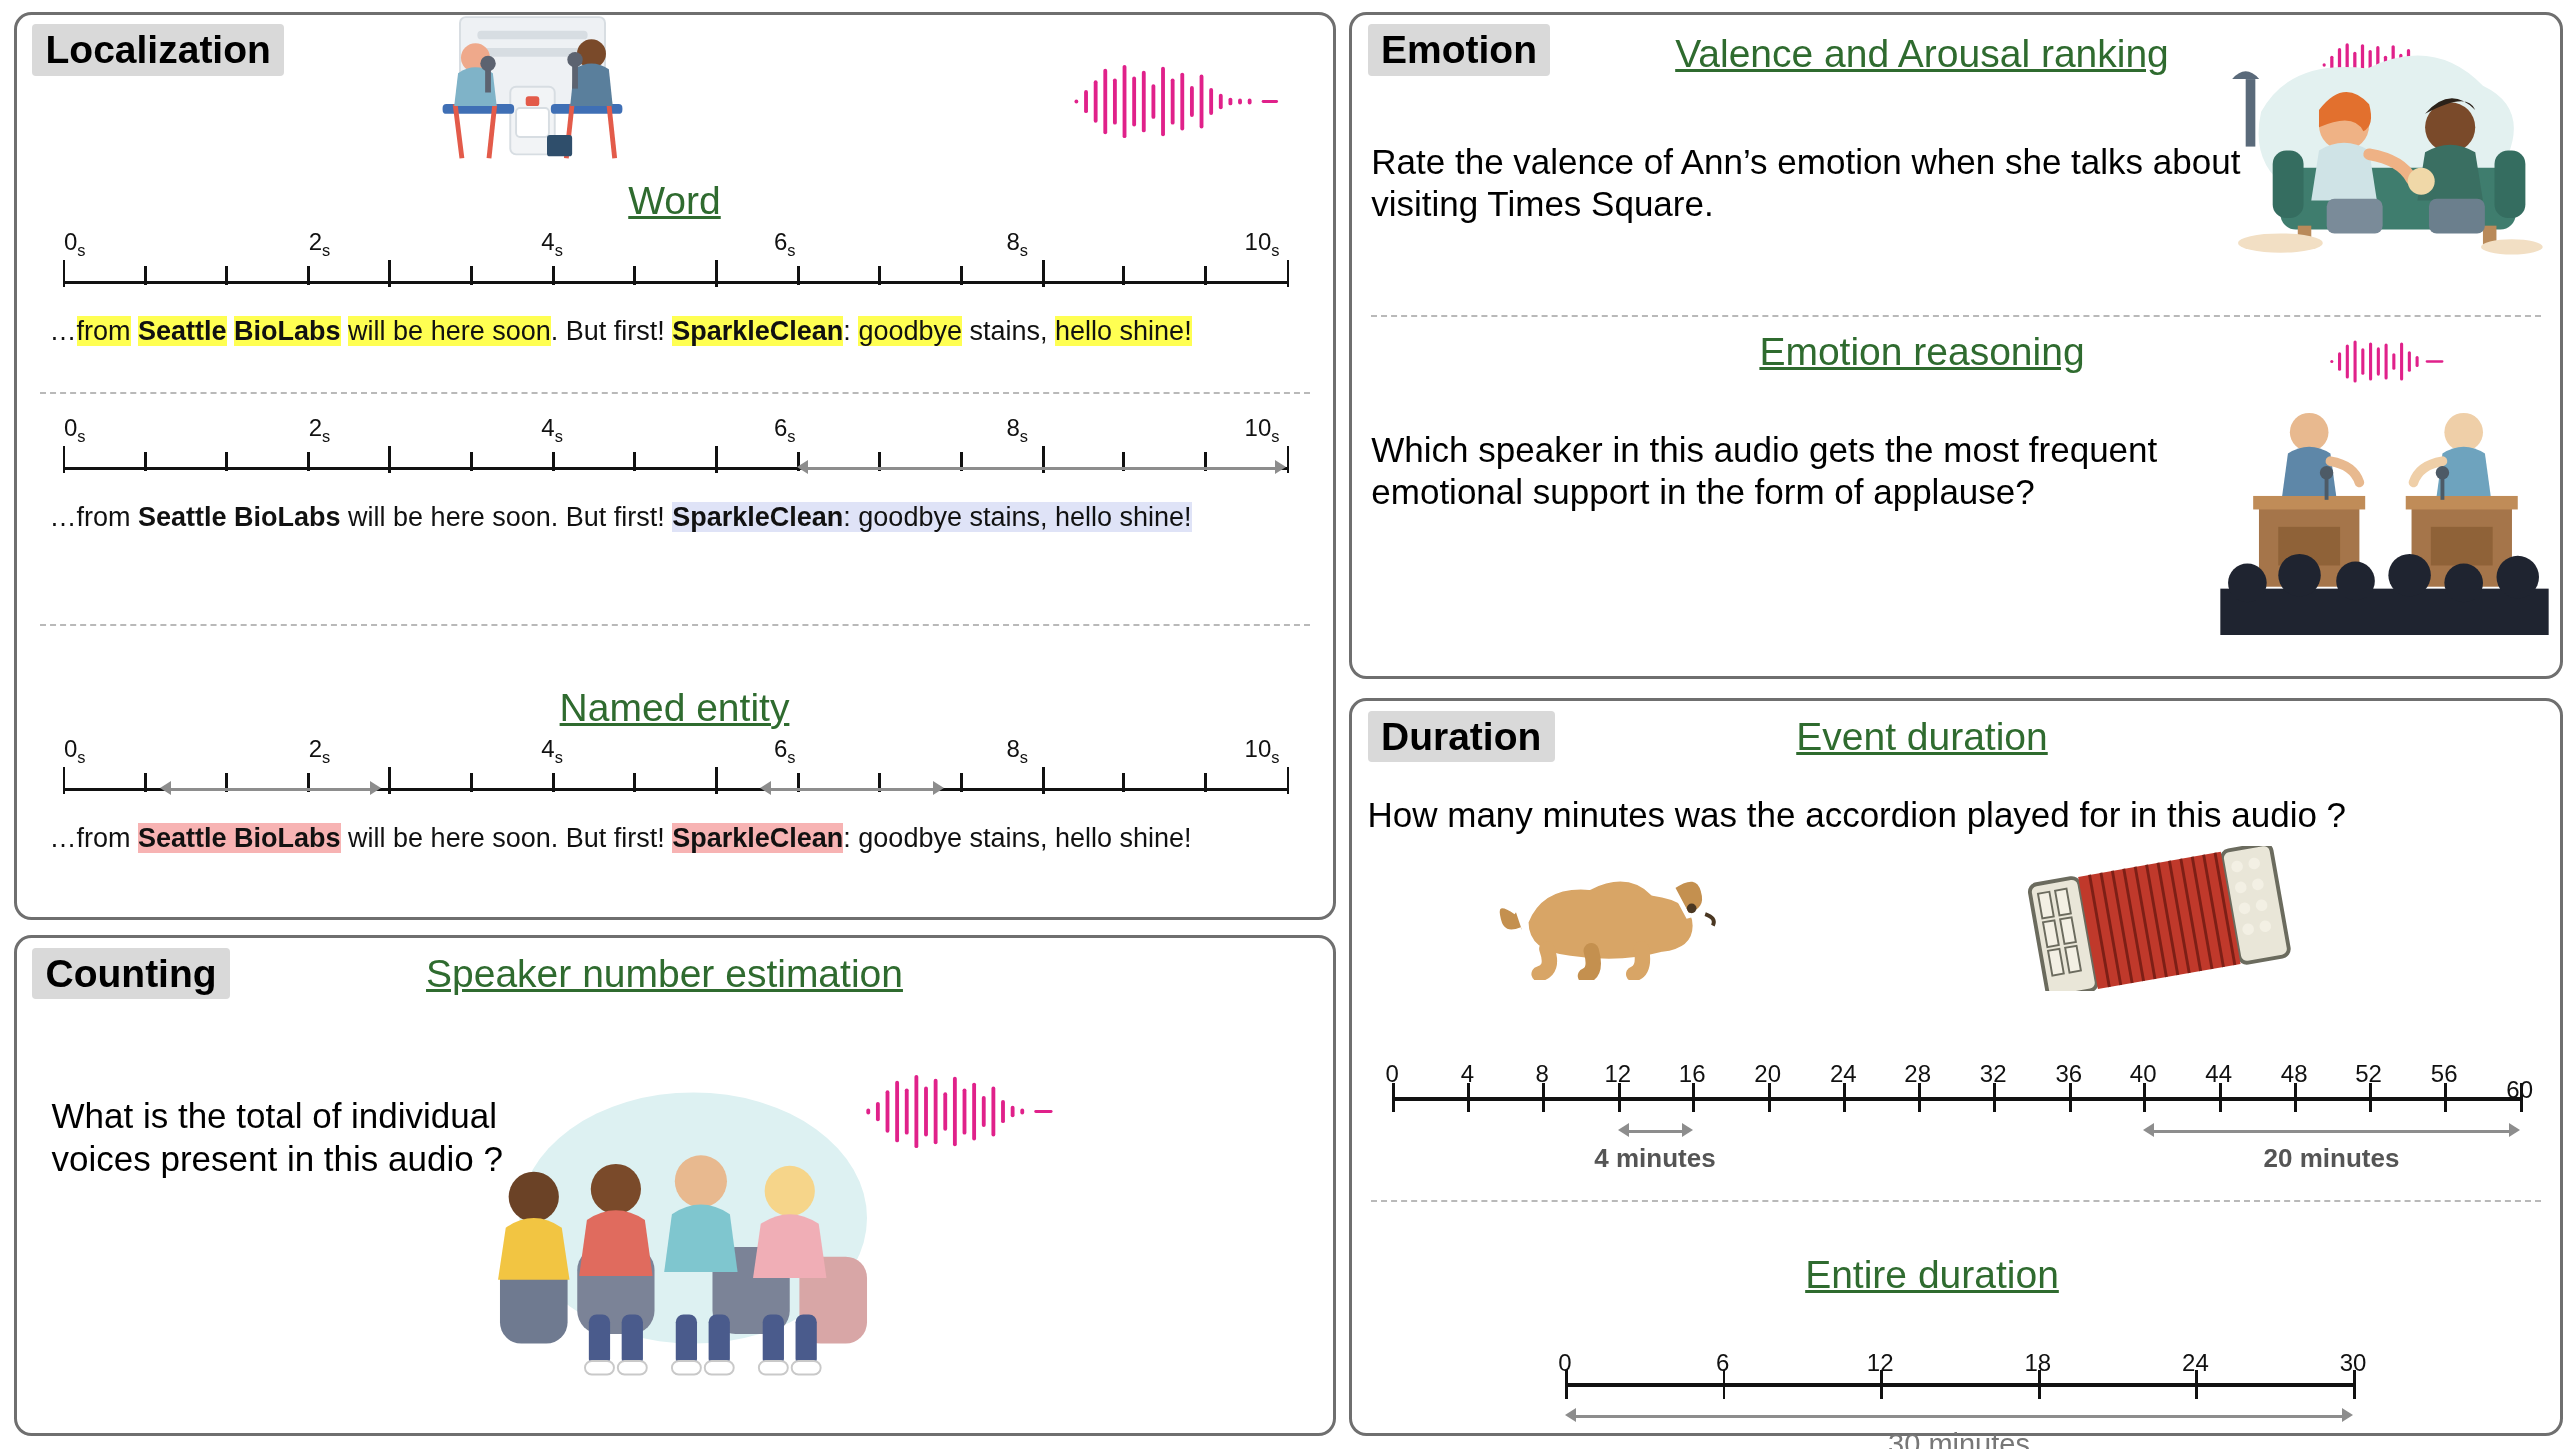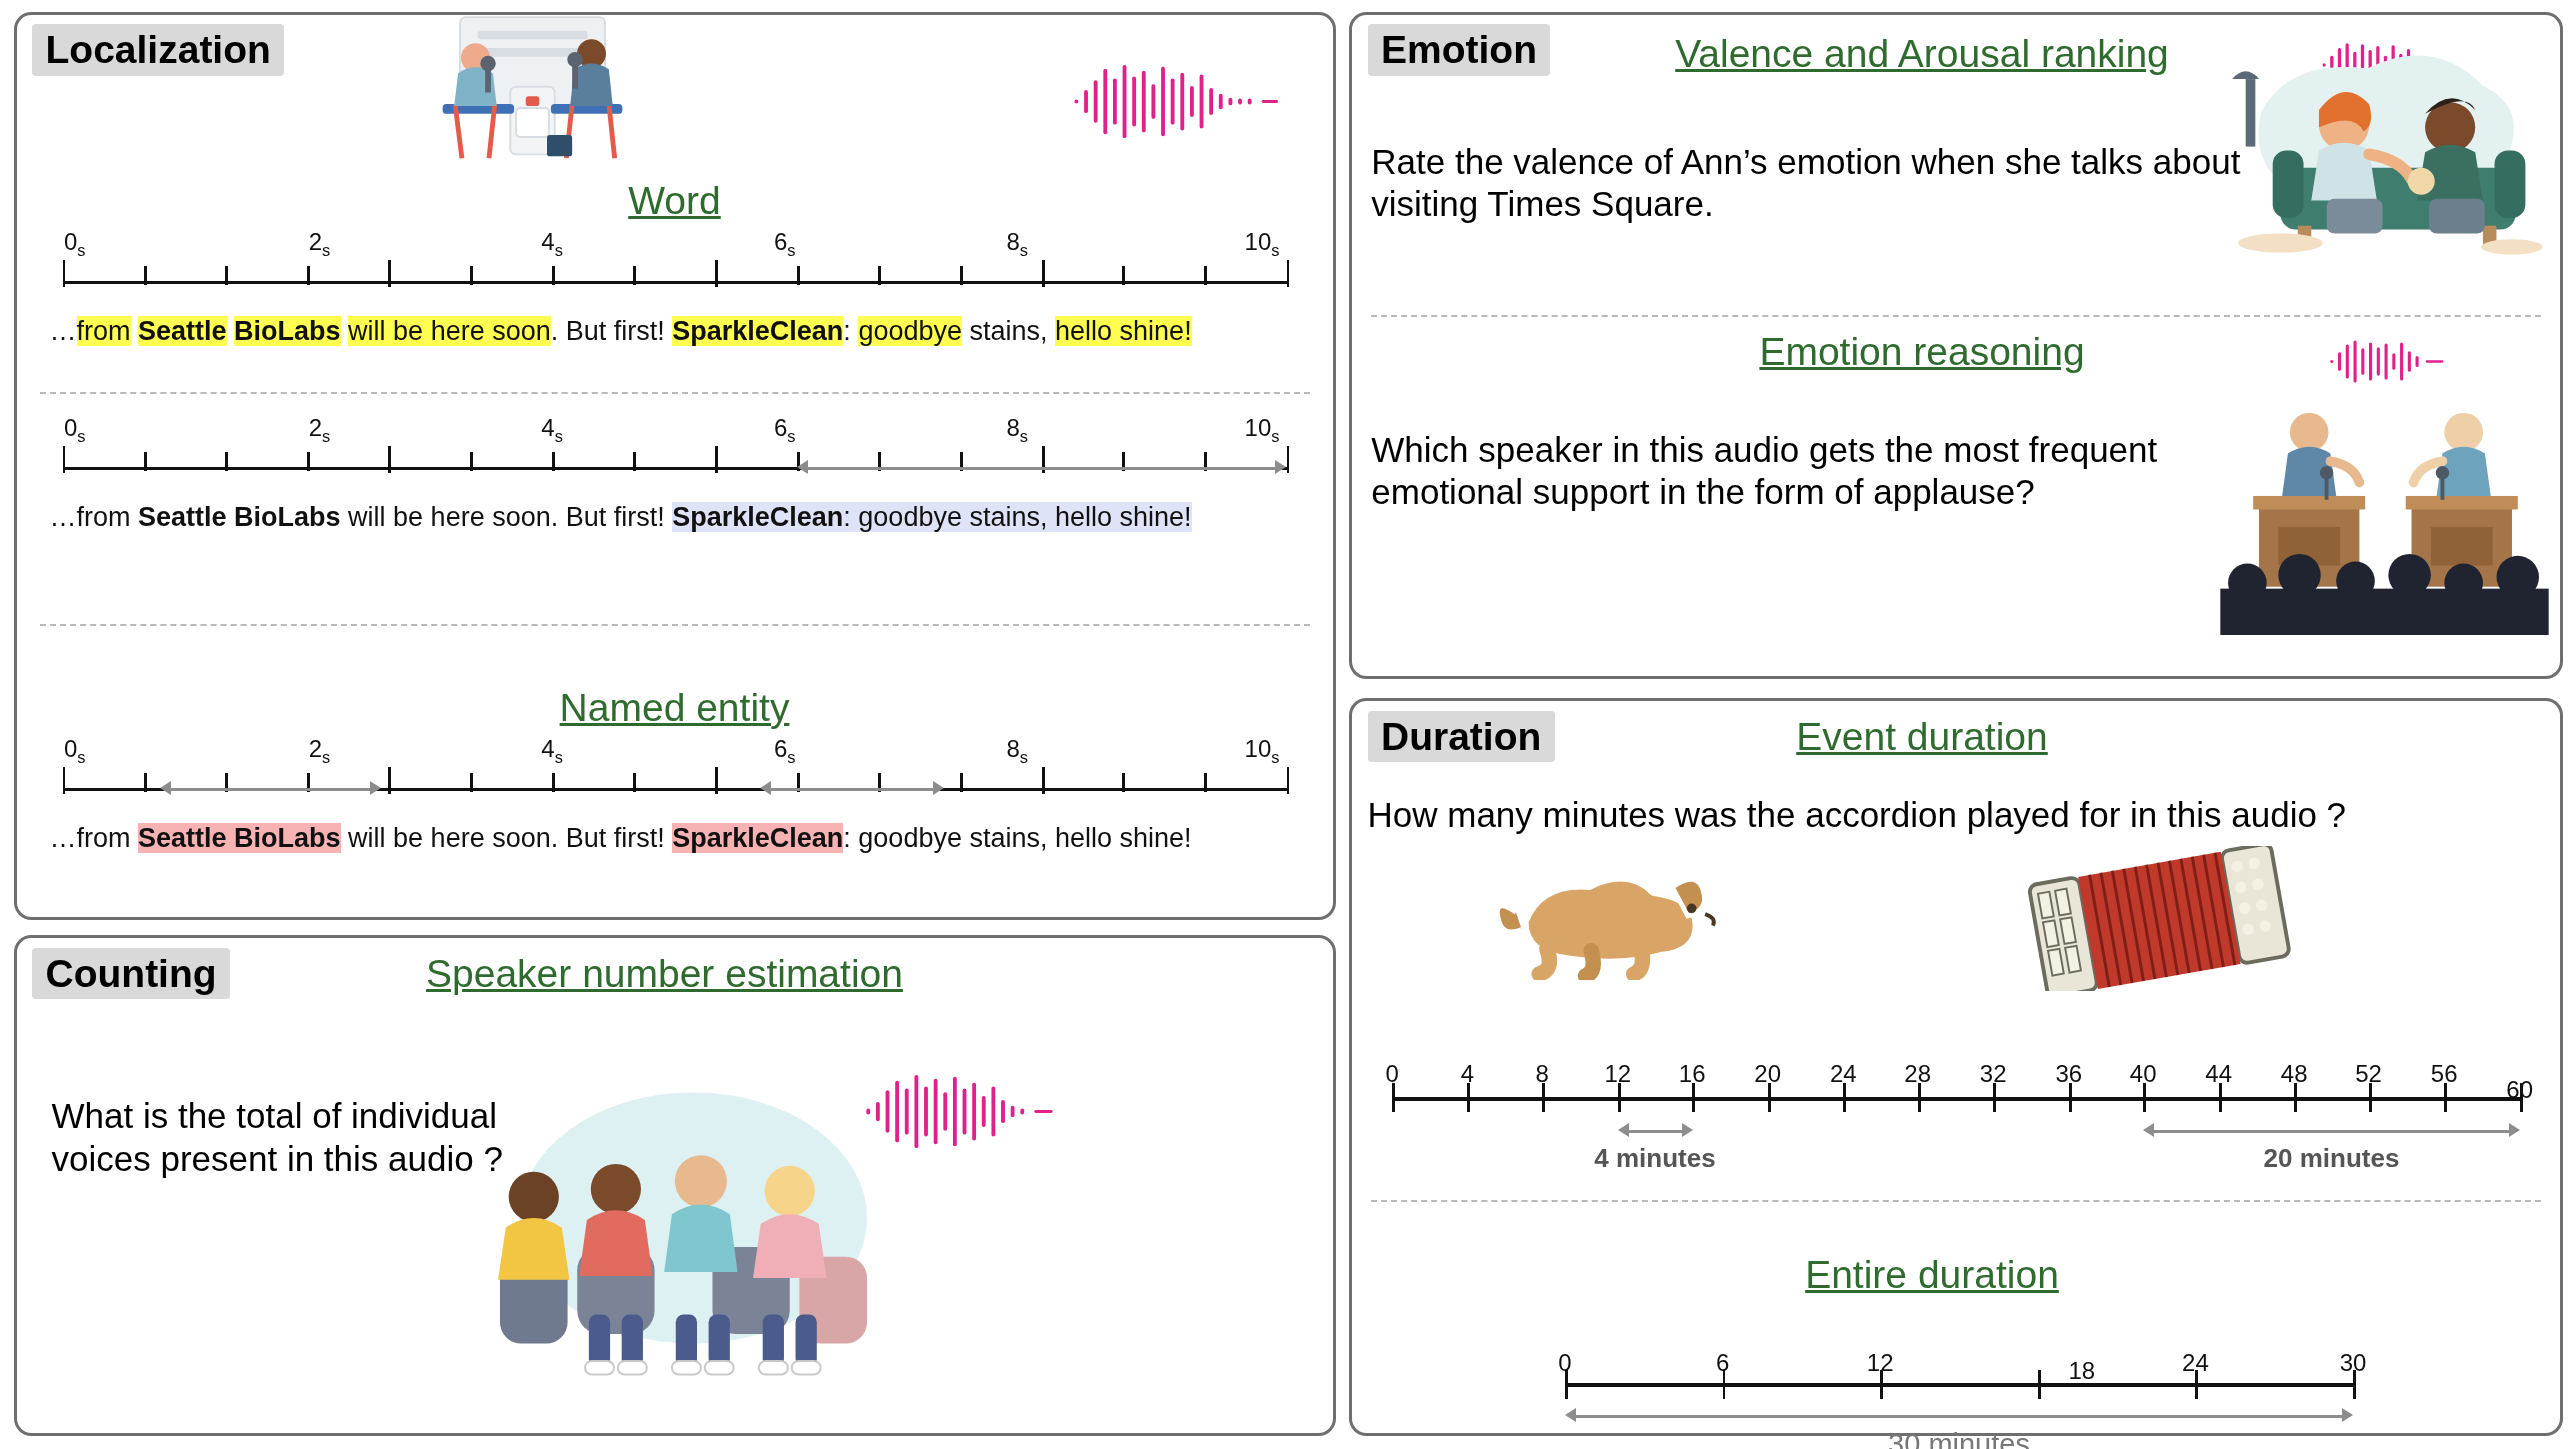--- a/index.html
+++ b/index.html
@@ -525,21 +525,21 @@
         <div class="tick major" style="left:0%;top:31px;height:29px;"></div>
         <div class="tick major" style="left:20%;top:31px;height:29px;"></div>
         <div class="tick major" style="left:40%;top:31px;height:29px;"></div>
         <div class="tick major" style="left:60%;top:31px;height:29px;"></div>
         <div class="tick major" style="left:80%;top:31px;height:29px;"></div>
         <div class="tick major" style="left:100%;top:31px;height:29px;"></div>
 
         <div class="dlabel" style="left:0%;top:9.7px;">0</div>
         <div class="dlabel" style="left:20%;top:9.7px;">6</div>
         <div class="dlabel" style="left:40%;top:9.7px;">12</div>
-        <div class="dlabel" style="left:60%;top:18px;margin-left:44px;">18</div>
+        <div class="dlabel" style="left:60%;top:10px;">18</div>
         <div class="dlabel" style="left:80%;top:9.7px;">24</div>
         <div class="dlabel" style="left:100%;top:9.7px;">30</div>
 
         <div class="meas" style="left:0%;width:100%;top:66px;">
           <div class="ah l"></div>
             <div class="bar"></div>
             <div class="ah r"></div>
         </div>
         <div class="meas-label plain" style="left:50%;top:89px;">30 minutes</div>
       </div>

